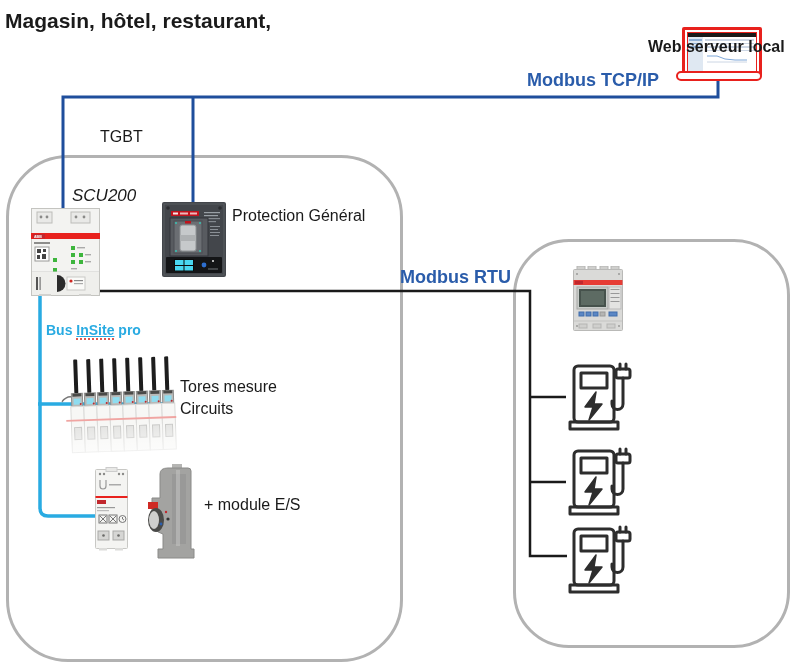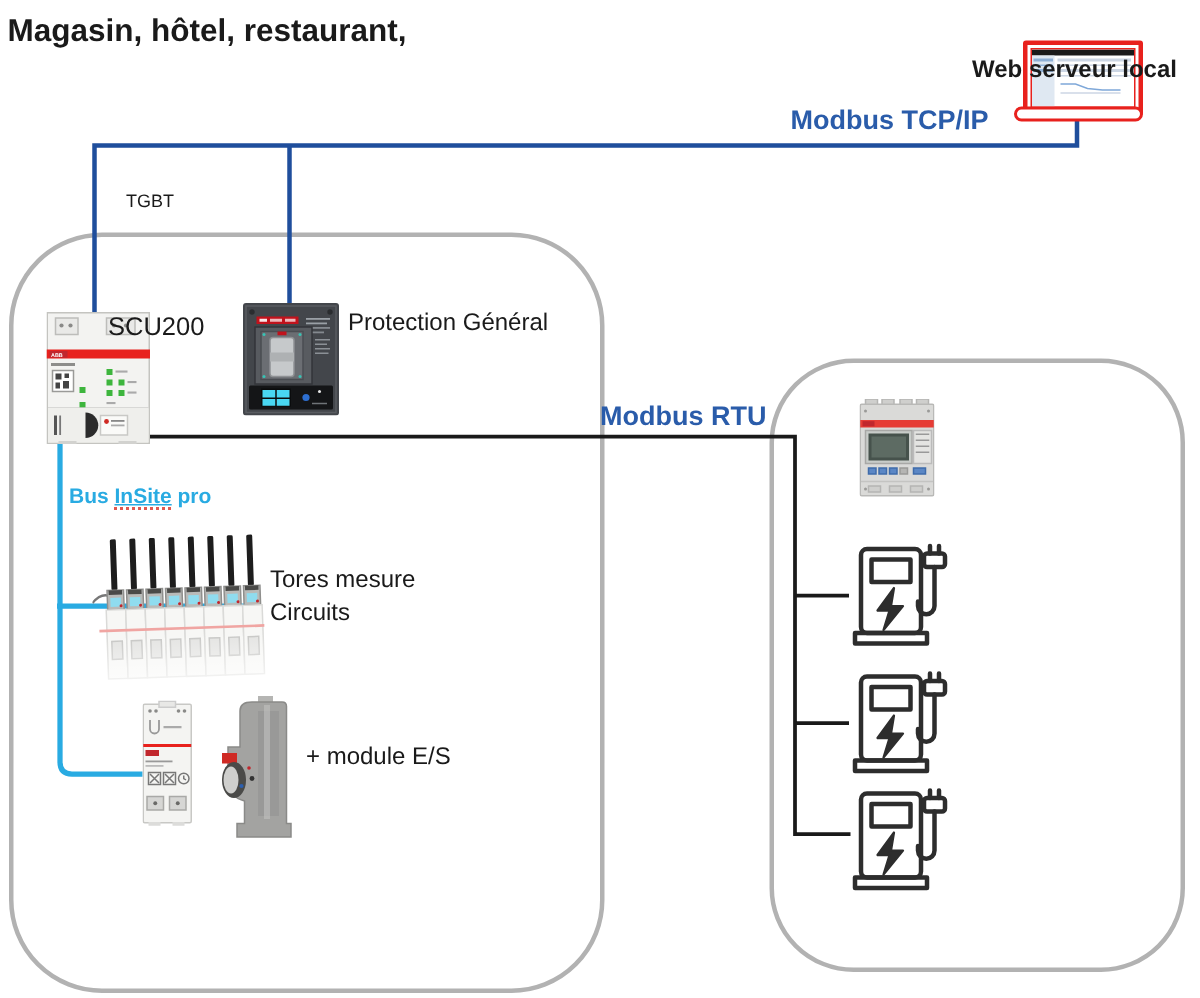--- a/index.html
+++ b/index.html
@@ -8,22 +8,22 @@
   .abs{position:absolute;}
   .lbl{position:absolute;white-space:nowrap;line-height:1.2;}
   .bold{font-weight:700;}
   .blue-text{color:var(--blue-text);font-weight:700;}
   .cyan-text{color:var(--cyan);font-weight:700;}
   .box{position:absolute;border:3px solid var(--box-border);background:transparent;}
   #title{left:5px;top:8px;font-size:21px;font-weight:700;line-height:1.27;}
   #web-server-label{left:648px;top:9px;font-size:16px;margin-top:28px;}
   #modbus-tcp-label{left:527px;top:70px;font-size:18px;}
   #modbus-rtu-label{left:400px;top:267px;font-size:18px;}
-  #tgbt-label{left:84px;top:127px;font-size:12px;}
-  #scu200-label{left:72px;top:208px;font-size:17px;}
+  #tgbt-label{left:100px;top:127px;font-size:16px;}
+  #scu200-label{left:72px;top:186px;font-size:17px;font-style:italic;}
   #protection-label{left:232px;top:206px;font-size:16px;}
   #td-label{left:565px;top:186px;font-size:19px;}
   #businsite-label{left:46px;top:322px;font-size:14px;}
   #businsite-label .misspell{text-decoration:underline;border-bottom:2px dotted #e0584f;padding-bottom:0px;}
   #tores-label{left:180px;top:376px;font-size:16px;line-height:1.4;}
   #aux-label{left:204px;top:493px;font-size:16px;line-height:1.45;}
   #tgbt-box{left:6px;top:155px;width:391px;height:501px;border-radius:62px;}
   #td-box{left:513px;top:239px;width:271px;height:403px;border-radius:56px;}
   
   #laptop{left:676px;top:26px;width:86px;height:55px;}

